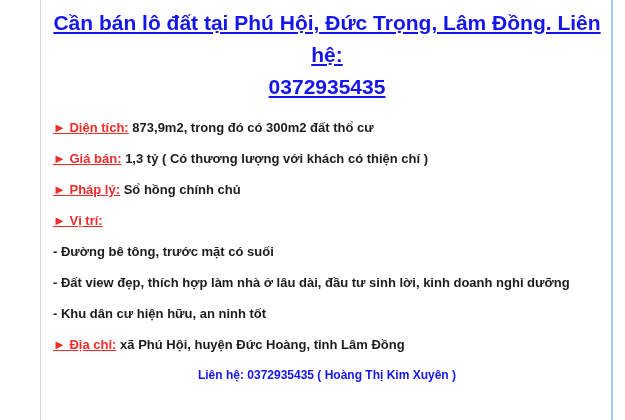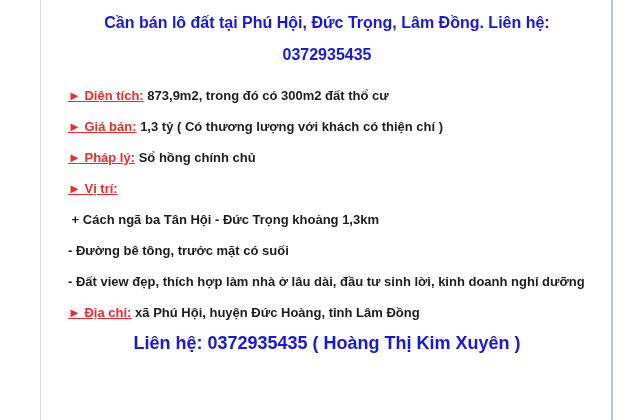--- a/index.html
+++ b/index.html
@@ -24,46 +24,46 @@
     height: 420px;
     box-sizing: border-box;
     border-left: 1px solid #d9d9d9;
     border-right: 2px solid #abc8ee;
     padding: 0 10px 0 12px;
     background: #ffffff;
   }
   .title {
     padding-top: 7px;
     text-align: center;
-    font-size: 16px;
+    font-size: 21px;
     font-weight: bold;
     line-height: 32px;
     color: var(--link_blue, #1515ee);
+    text-decoration: underline;
     cursor: pointer;
   }
   .rows {
     margin-top: 9px;
   }
   .row {
     margin: 0;
     line-height: 31px;
     font-size: 13px;
     font-weight: bold;
     color: #1c1c1c;
     white-space: nowrap;
   }
   .lbl {
     color: var(--label_red, #f02b2b);
     text-decoration: underline;
-    margin-left: 15px;
   }
   .footer {
     margin-top: 1px;
     text-align: center;
-    font-size: 18px;
+    font-size: 12px;
     font-weight: bold;
     line-height: 28px;
     color: var(--link_blue, #1515ee);
   }
 </style>
 </head>
 <body>
 
 <div class="page">
   <div class="content">
@@ -71,22 +71,22 @@
     <div class="title">
       <div>Cần bán lô đất tại Phú Hội, Đức Trọng, Lâm Đồng. Liên hệ:</div>
       <div>0372935435</div>
     </div>
 
     <div class="rows">
       <p class="row"><span class="lbl">► Diện tích:</span> <span class="txt">873,9m2, trong đó có 300m2 đất thổ cư</span></p>
       <p class="row"><span class="lbl">► Giá bán:</span> <span class="txt">1,3 tỷ ( Có thương lượng với khách có thiện chí )</span></p>
       <p class="row"><span class="lbl">► Pháp lý:</span> <span class="txt">Sổ hồng chính chủ</span></p>
       <p class="row"><span class="lbl">► Vị trí:</span> <span class="txt"></span></p>
-      <p class="row"><span class="lbl"></span> <span class="txt">&nbsp;+ Cách ngã ba Tân Hội - Đức Trọng khoảng 1,3km</span></p>
       <p class="row"><span class="lbl"></span> <span class="txt">- Đường bê tông, trước mặt có suối</span></p>
       <p class="row"><span class="lbl"></span> <span class="txt">- Đất view đẹp, thích hợp làm nhà ở lâu dài, đầu tư sinh lời, kinh doanh nghỉ dưỡng</span></p>
+      <p class="row"><span class="lbl"></span> <span class="txt">- Khu dân cư hiện hữu, an ninh tốt</span></p>
       <p class="row"><span class="lbl">► Địa chỉ:</span> <span class="txt">xã Phú Hội, huyện Đức Hoàng, tỉnh Lâm Đồng</span></p>
     </div>
 
     <div class="footer">Liên hệ: 0372935435 ( Hoàng Thị Kim Xuyên )</div>
 
   </div>
 </div>
 
 </body></html>

